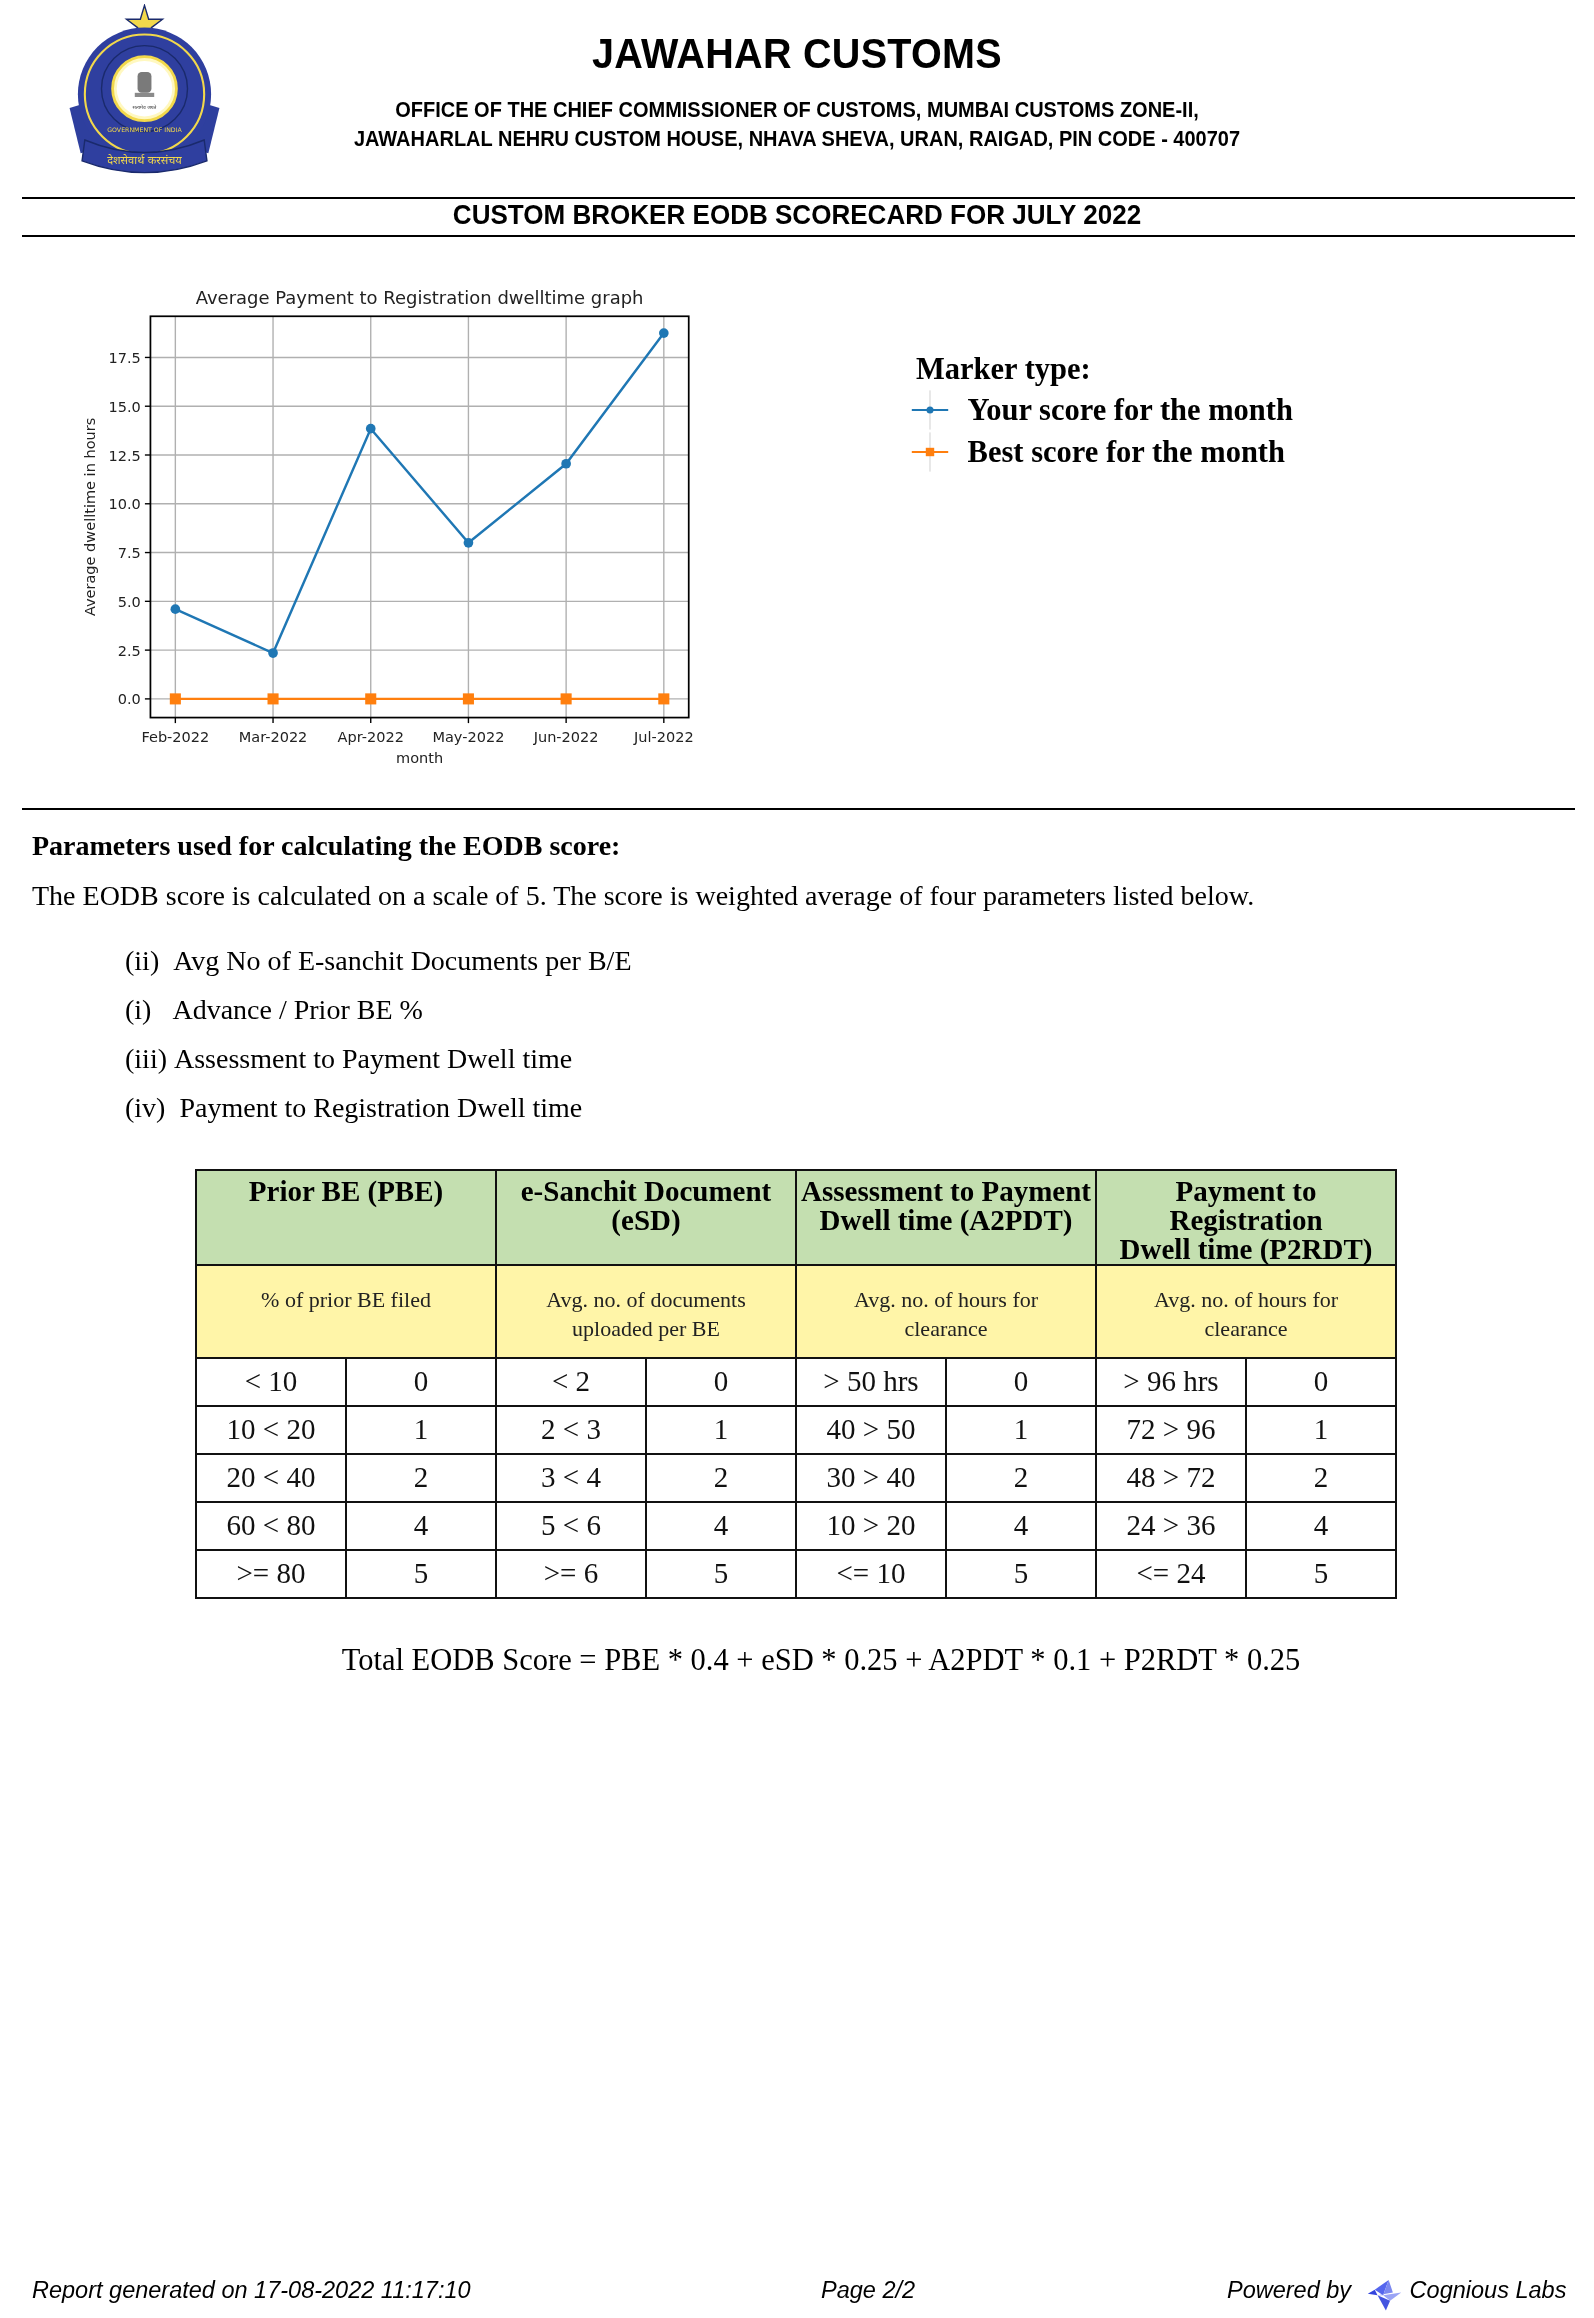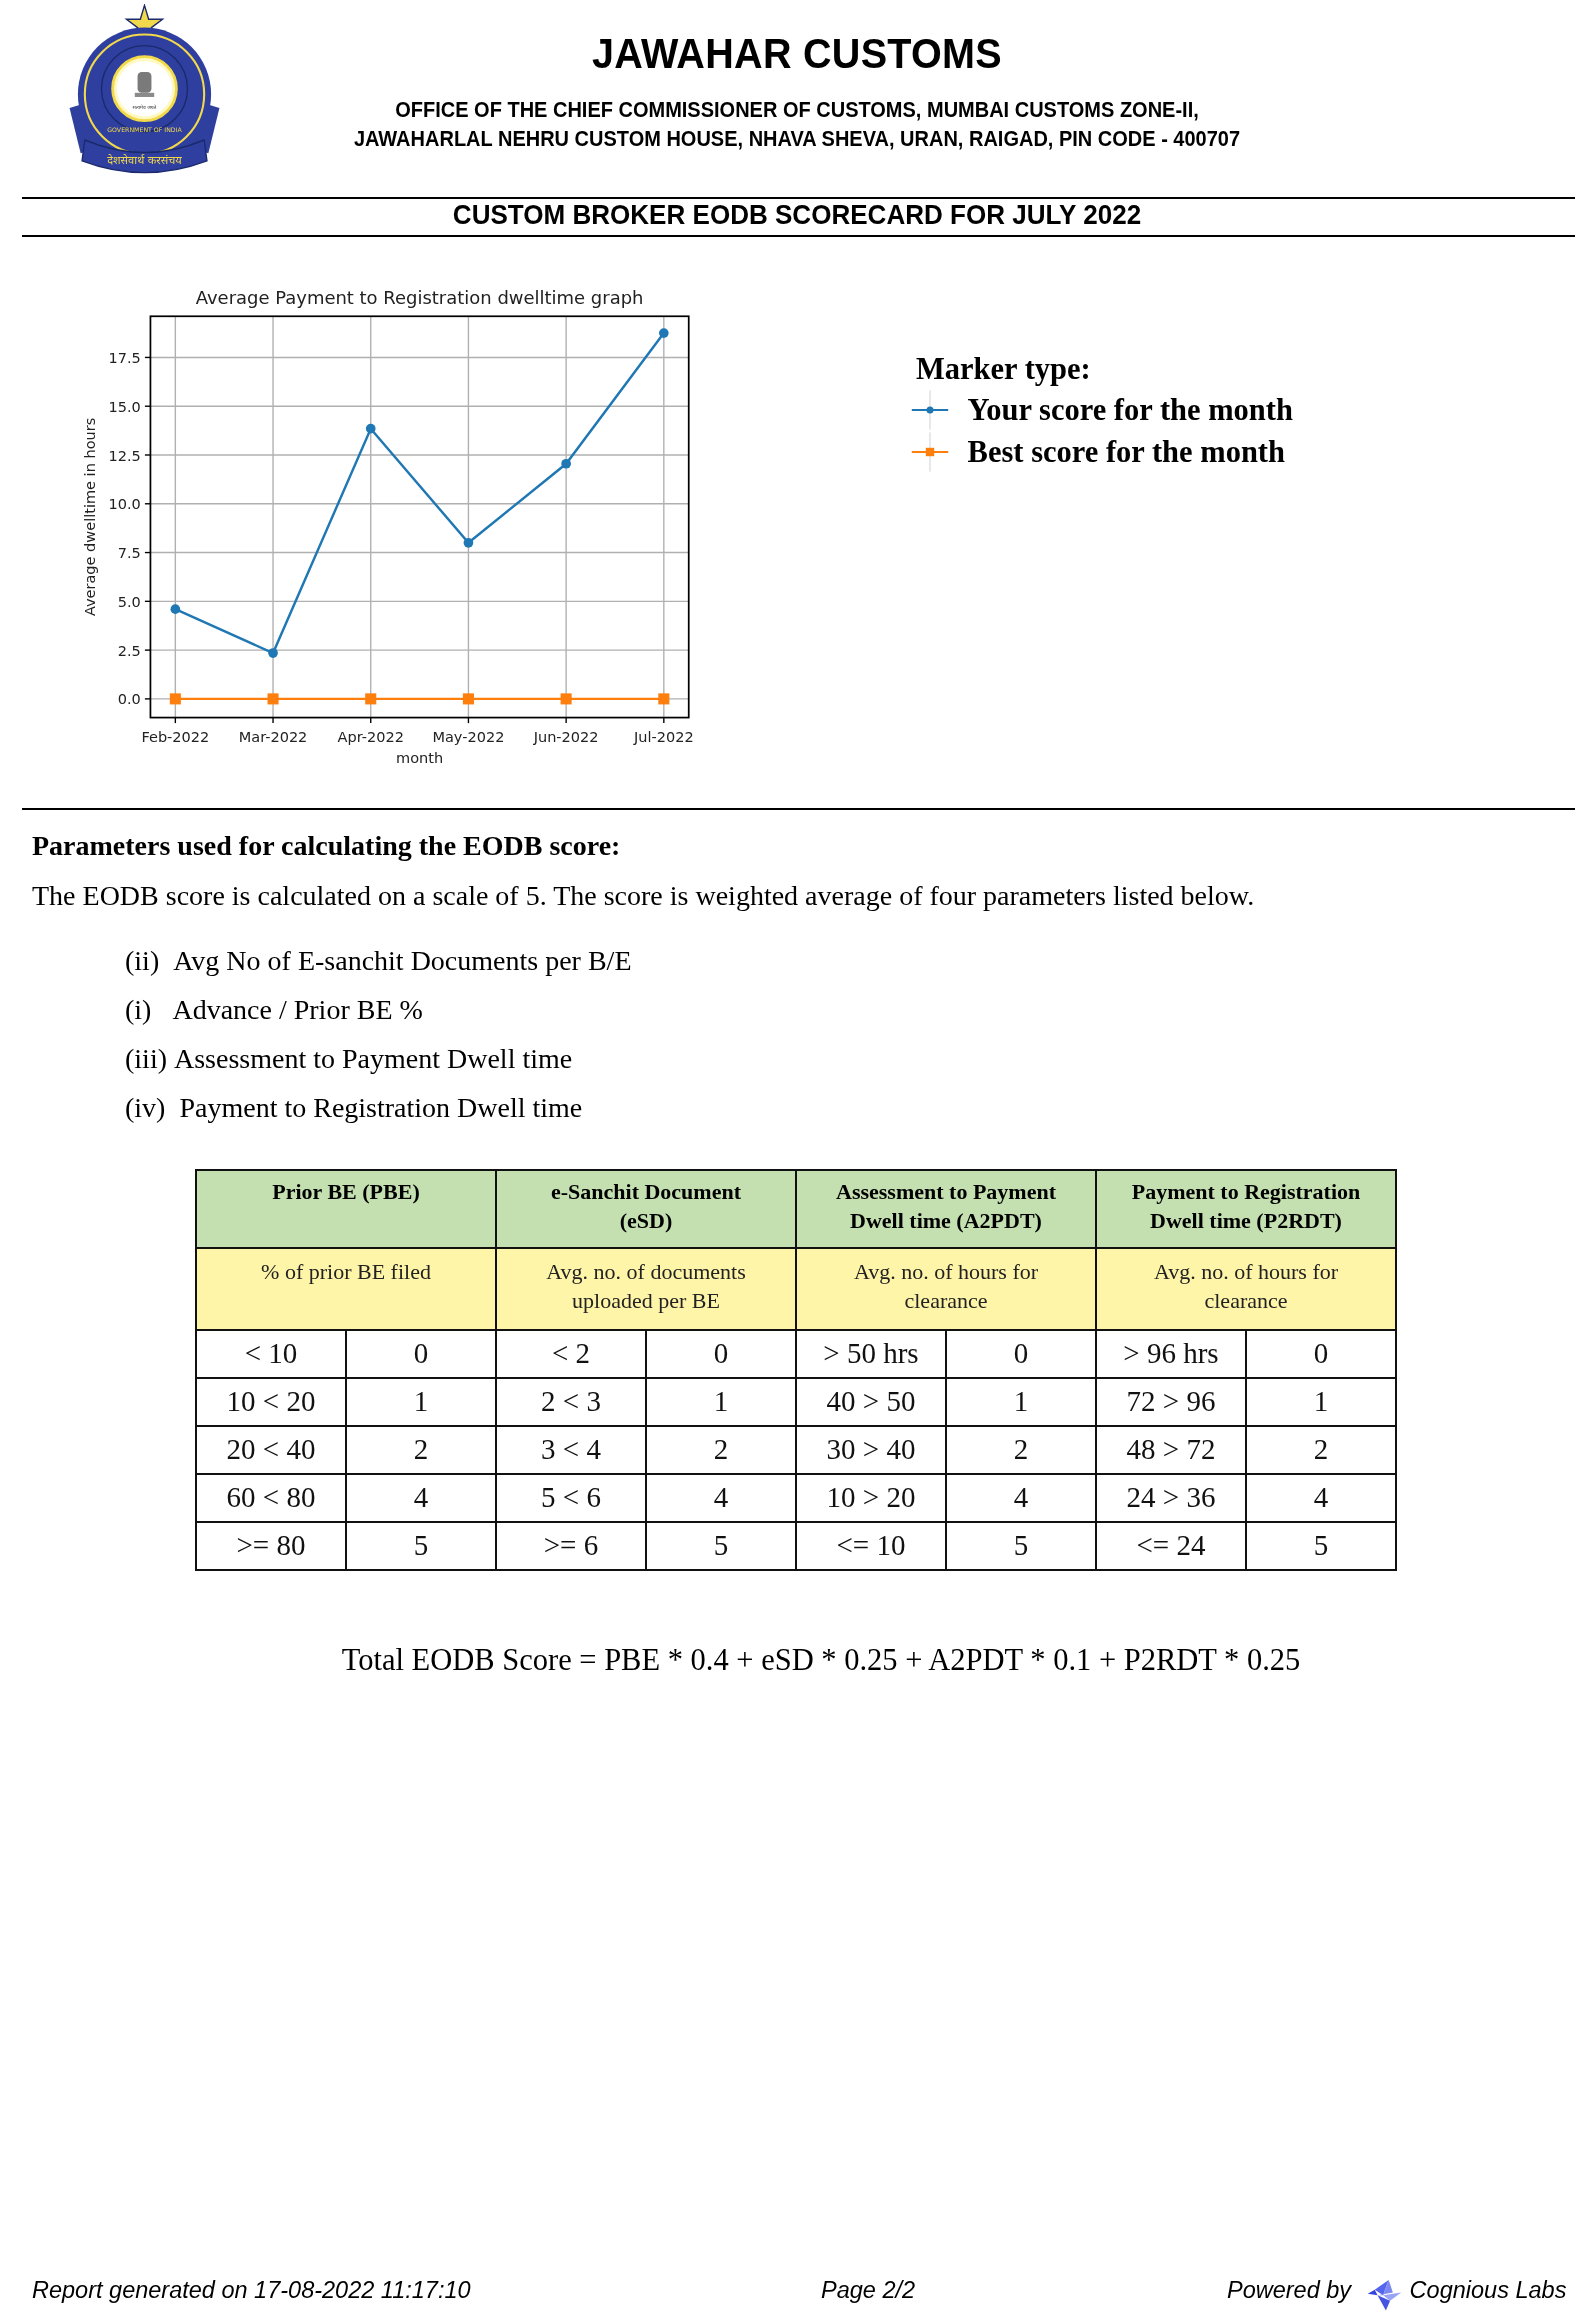--- a/index.html
+++ b/index.html
@@ -27,22 +27,22 @@
 
   
   .params-title { left:32px; top:830px; font-family:"Liberation Serif", serif; font-weight:bold; font-size:28px; }
   .params-desc { left:32px; top:880px; font-family:"Liberation Serif", serif; font-size:28px; }
   .params-list { left:125px; top:943px; font-family:"Liberation Serif", serif; font-size:28px; }
   .params-list div { height:49px; line-height:35px; }
 
   
   .score-table { left:195px; top:1169px; border-collapse:collapse; font-family:"Liberation Sans", sans-serif; }
   .score-table td { border:2.1px solid #111; text-align:center; padding:0; }
-  .score-table .hdr { background:#c4dfb0; height:70px; font-family:"Liberation Serif", serif; font-weight:bold; font-size:22px; line-height:29px; vertical-align:top; padding-top:5.5px; }
-  .score-table .sub { background:#fff5a8; height:72px; font-family:"Liberation Serif", serif; font-size:22px; line-height:29px; vertical-align:top; padding-top:8px; color:#222; }
+  .score-table .hdr { background:#c4dfb0; height:70px; font-family:"Liberation Serif", serif; font-weight:bold; font-size:29px; line-height:29px; vertical-align:top; padding-top:5.5px; }
+  .score-table .sub { background:#fff5a8; height:72px; font-family:"Liberation Serif", serif; font-size:22px; line-height:29px; vertical-align:top; padding-top:19px; color:#222; }
   .score-table .cell { height:46px; width:148px; font-family:"Liberation Serif", serif; font-size:29px; color:#111; }
 
   .formula { left:0; width:1594px; top:1643px; text-align:center; font-family:"Liberation Serif", serif; font-size:30.5px;padding-left:24px; }
 
   
   .footer { top:2277px; font-style:italic; font-size:23.5px; font-family:"Liberation Sans", sans-serif; }
   .footer-left { left:32px; }
   .footer-center { left:821px; }
   .footer-right { left:1227px; display:flex; align-items:flex-start; }
   .footer-right svg { margin:0 5.5px 0 14px; }

